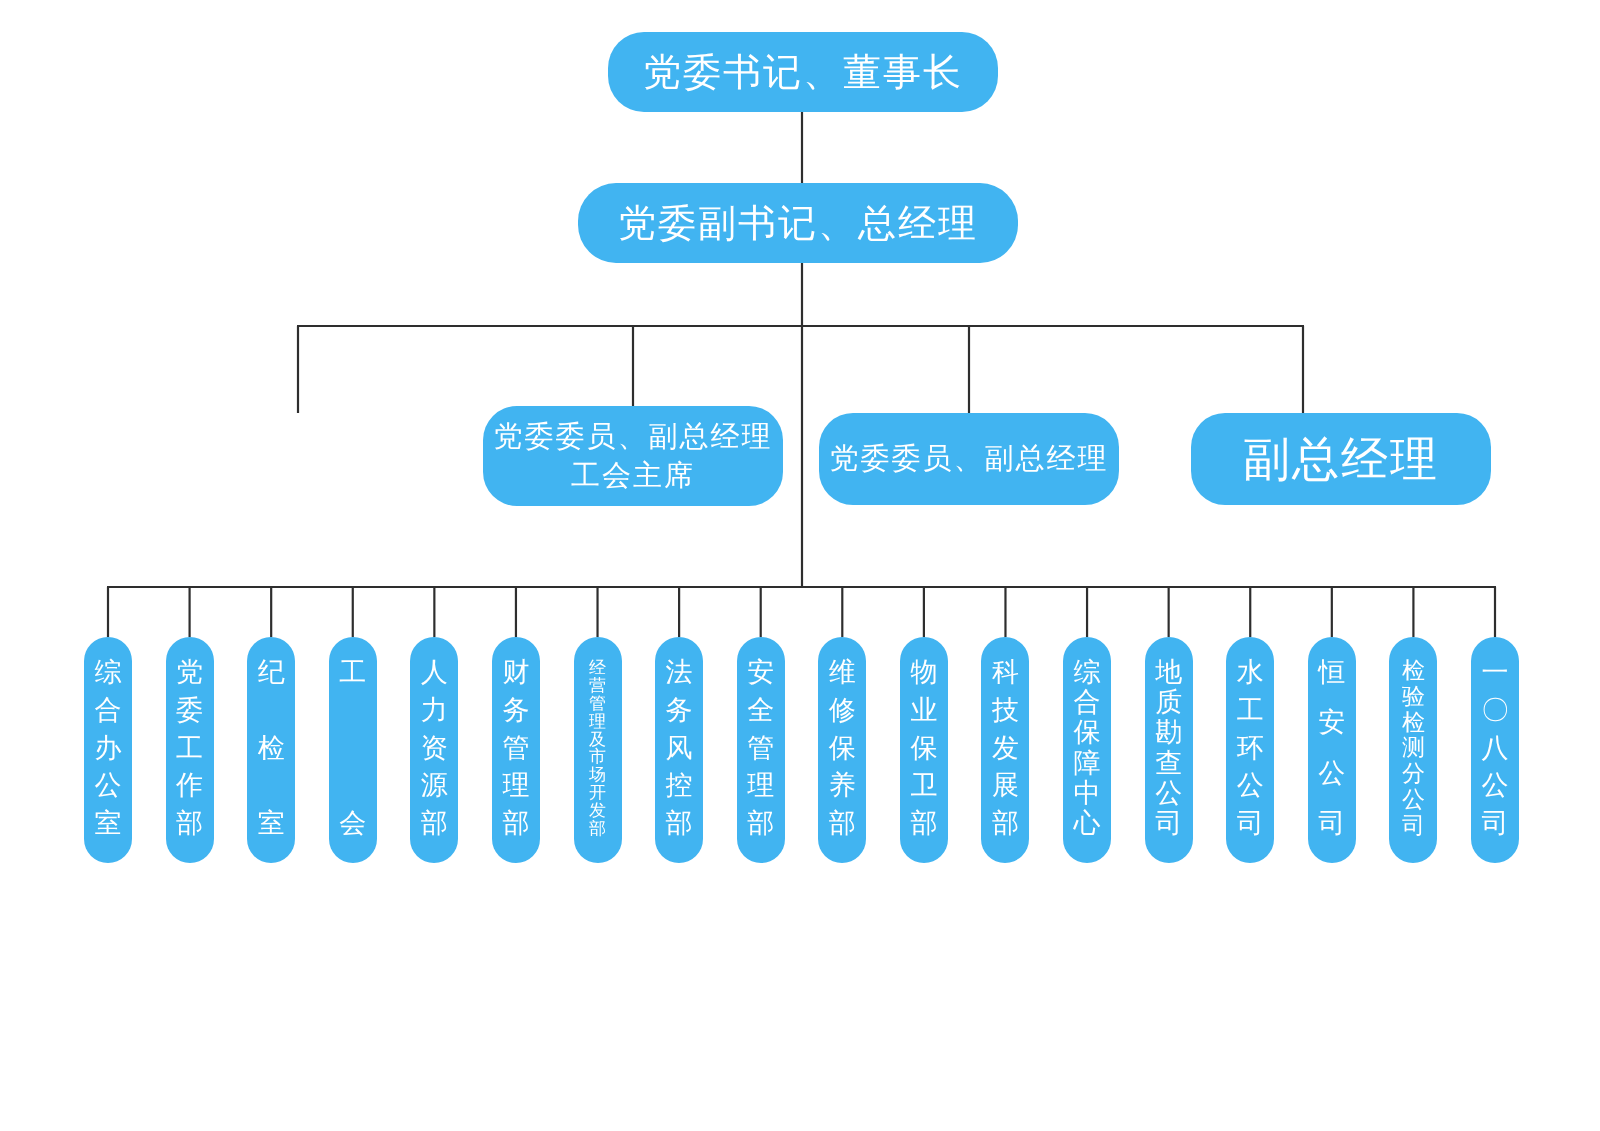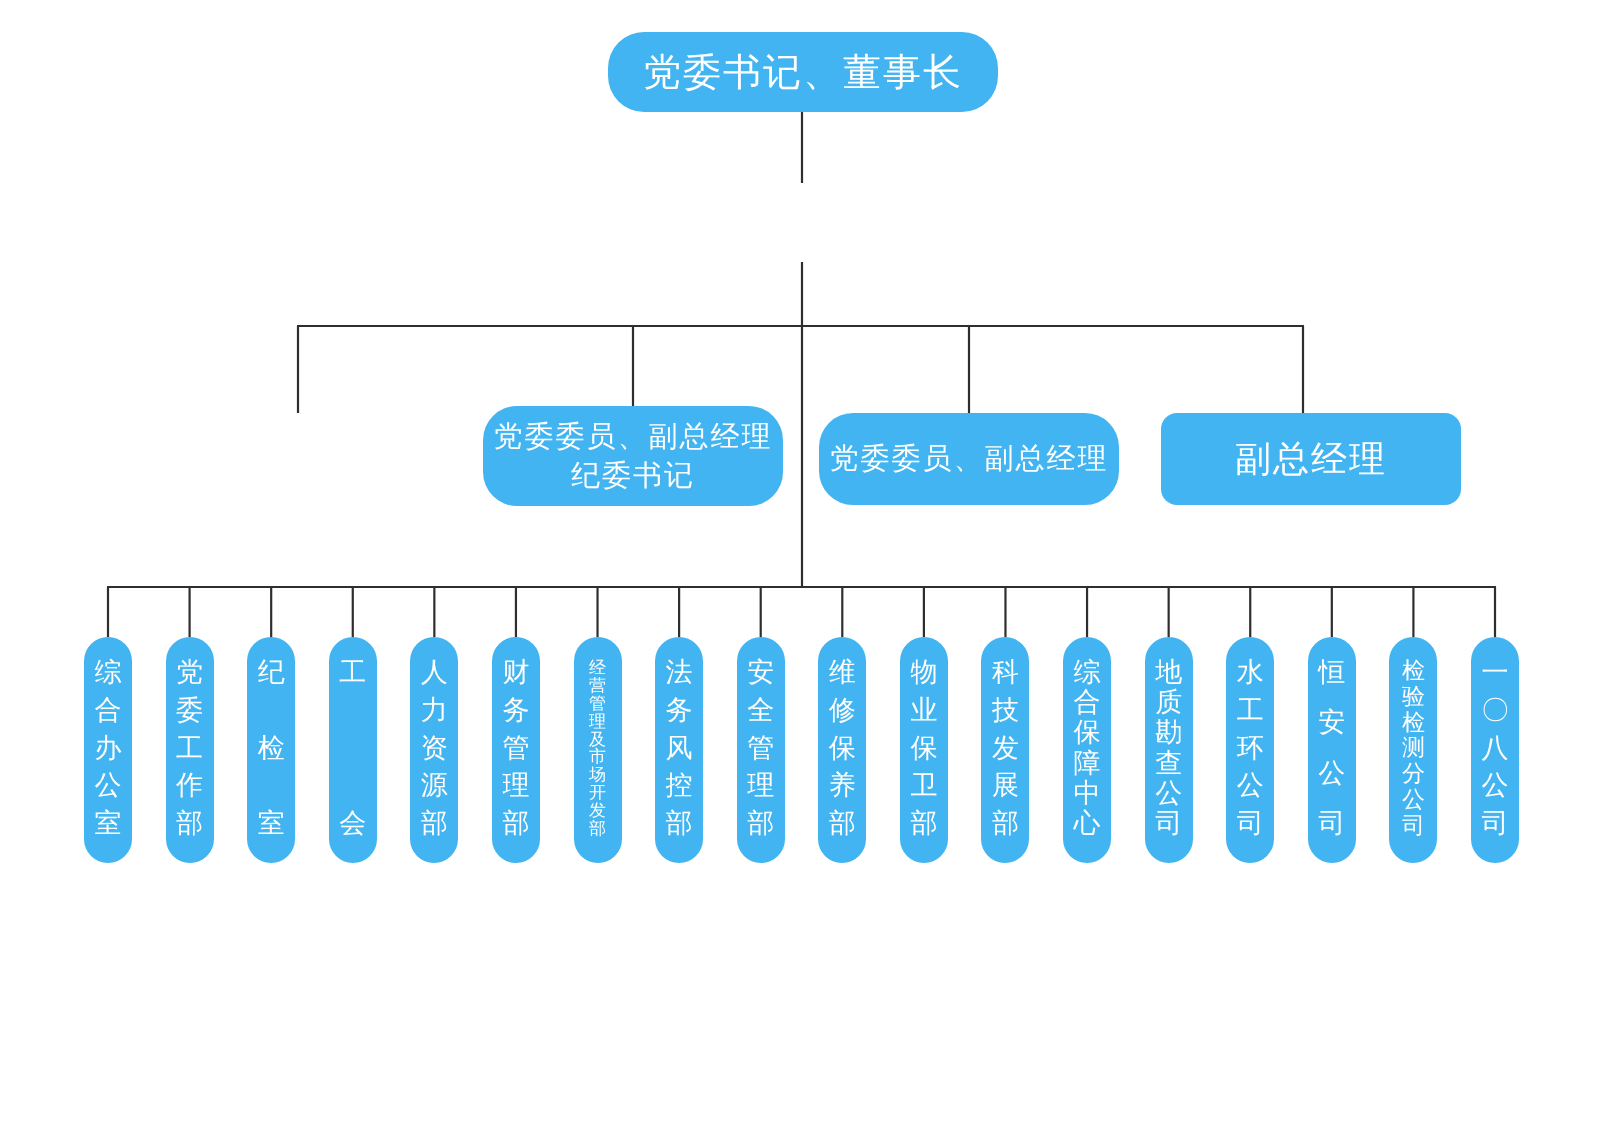--- a/index.html
+++ b/index.html
@@ -33,21 +33,21 @@
     text-align: center;
     letter-spacing: 2px;
     box-sizing: border-box;
   }
   .box-top  { left: 608px;  top: 32px;  width: 390px; height: 80px;  border-radius: 36px; font-size: 38px; }
   .box-l2   { left: 578px;  top: 183px; width: 440px; height: 80px;  border-radius: 38px; font-size: 38px; }
   .box-l3   { top: 413px;   width: 300px; height: 92px; border-radius: 34px; font-size: 29px; }
   .box-l3-a { left: 148px; }
   .box-l3-b { left: 483px;  top: 406px; height: 100px; flex-direction: column; line-height: 1.35; }
   .box-l3-c { left: 819px; }
-  .box-l3-d { left: 1161px; font-size: 36px; border-radius: 16px; }
+  .box-l3-d { left: 1191px; font-size: 47px; }
   .pill {
     position: absolute;
     width: 48px;
     height: 226px;
     border-radius: 24px;
     background: var(--node-fill);
     color: var(--node-text);
     display: flex;
     flex-direction: column;
     justify-content: space-between;
@@ -87,25 +87,26 @@
       <line x1="1087.0588235294117" y1="587" x2="1087.0588235294117" y2="637"></line>
       <line x1="1168.6470588235295" y1="587" x2="1168.6470588235295" y2="637"></line>
       <line x1="1250.235294117647" y1="587" x2="1250.235294117647" y2="637"></line>
       <line x1="1331.8235294117646" y1="587" x2="1331.8235294117646" y2="637"></line>
       <line x1="1413.4117647058824" y1="587" x2="1413.4117647058824" y2="637"></line>
       <line x1="1495" y1="587" x2="1495" y2="637"></line>
     </svg>
 
   <div class="node box-top">党委书记、董事长</div>
 
+  <div class="node box-l2">党委副书记、总经理</div>
 
 
   <div class="node box-l3 box-l3-b">
     <span>党委委员、副总经理</span>
-    <span>纪委书记</span>
+    <span>工会主席</span>
   </div>
 
   <div class="node box-l3 box-l3-c">党委委员、副总经理</div>
 
   <div class="node box-l3 box-l3-d">副总经理</div>
 
   <div>
       <div class="pill" style="left: 84px; top: 637px; font-size: 27px;">
         <span>综</span>
         <span>合</span>

